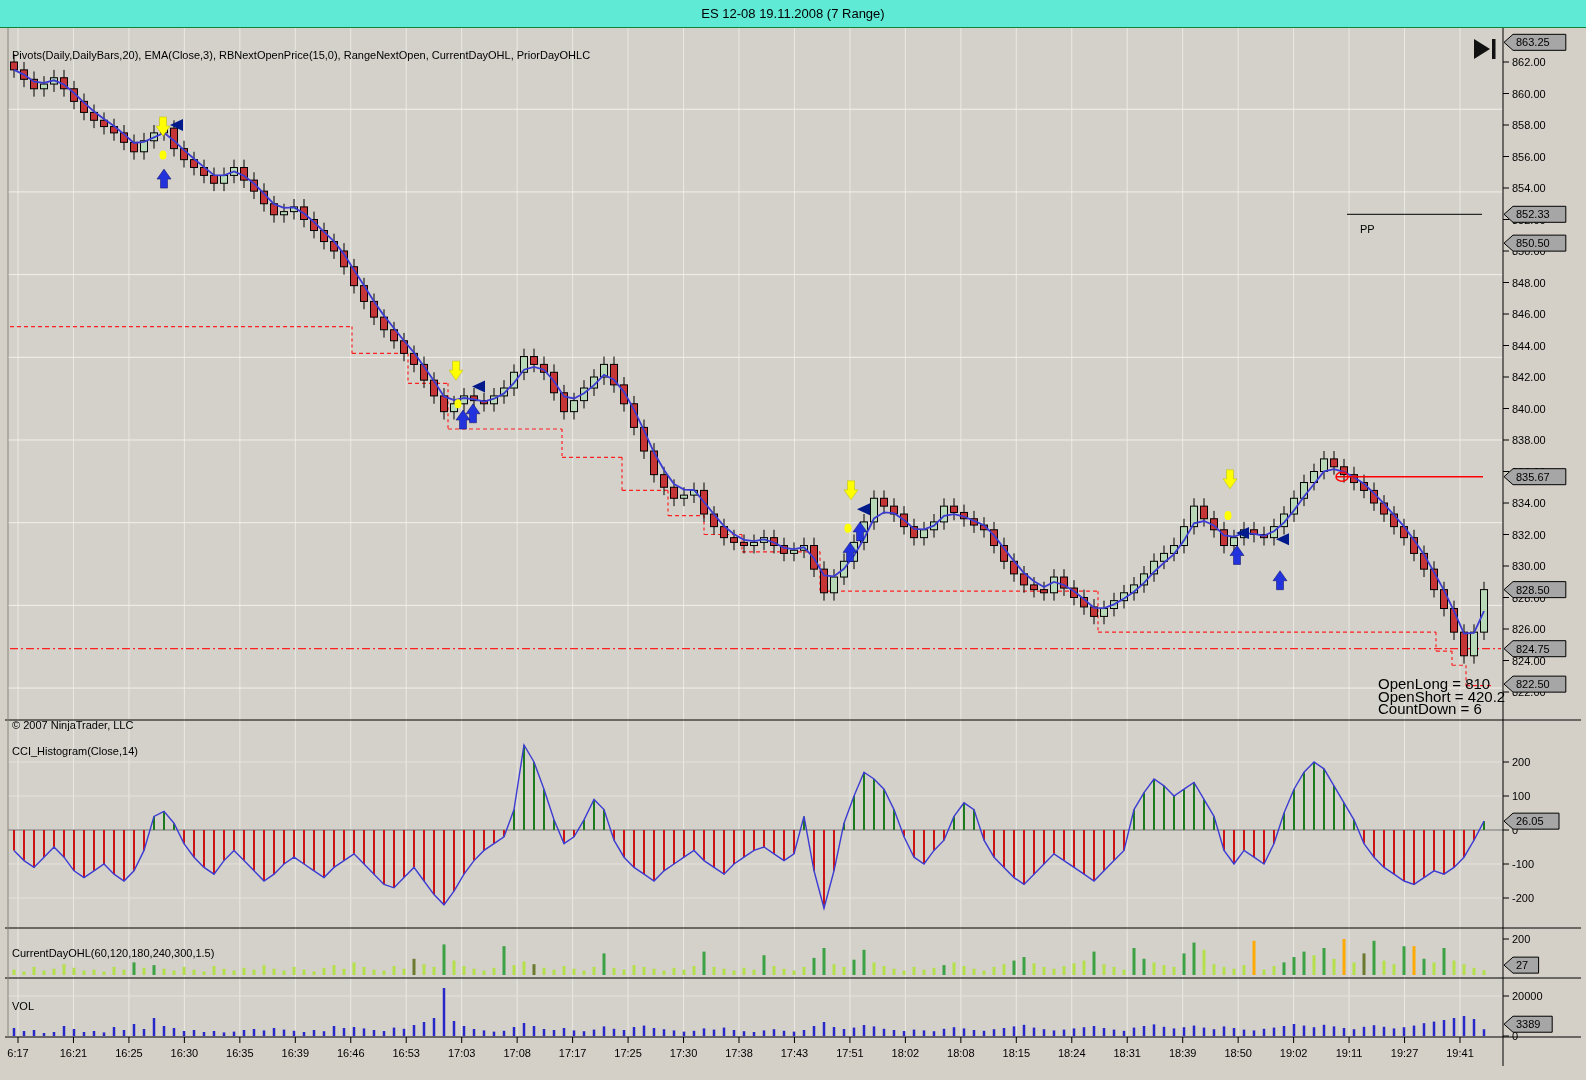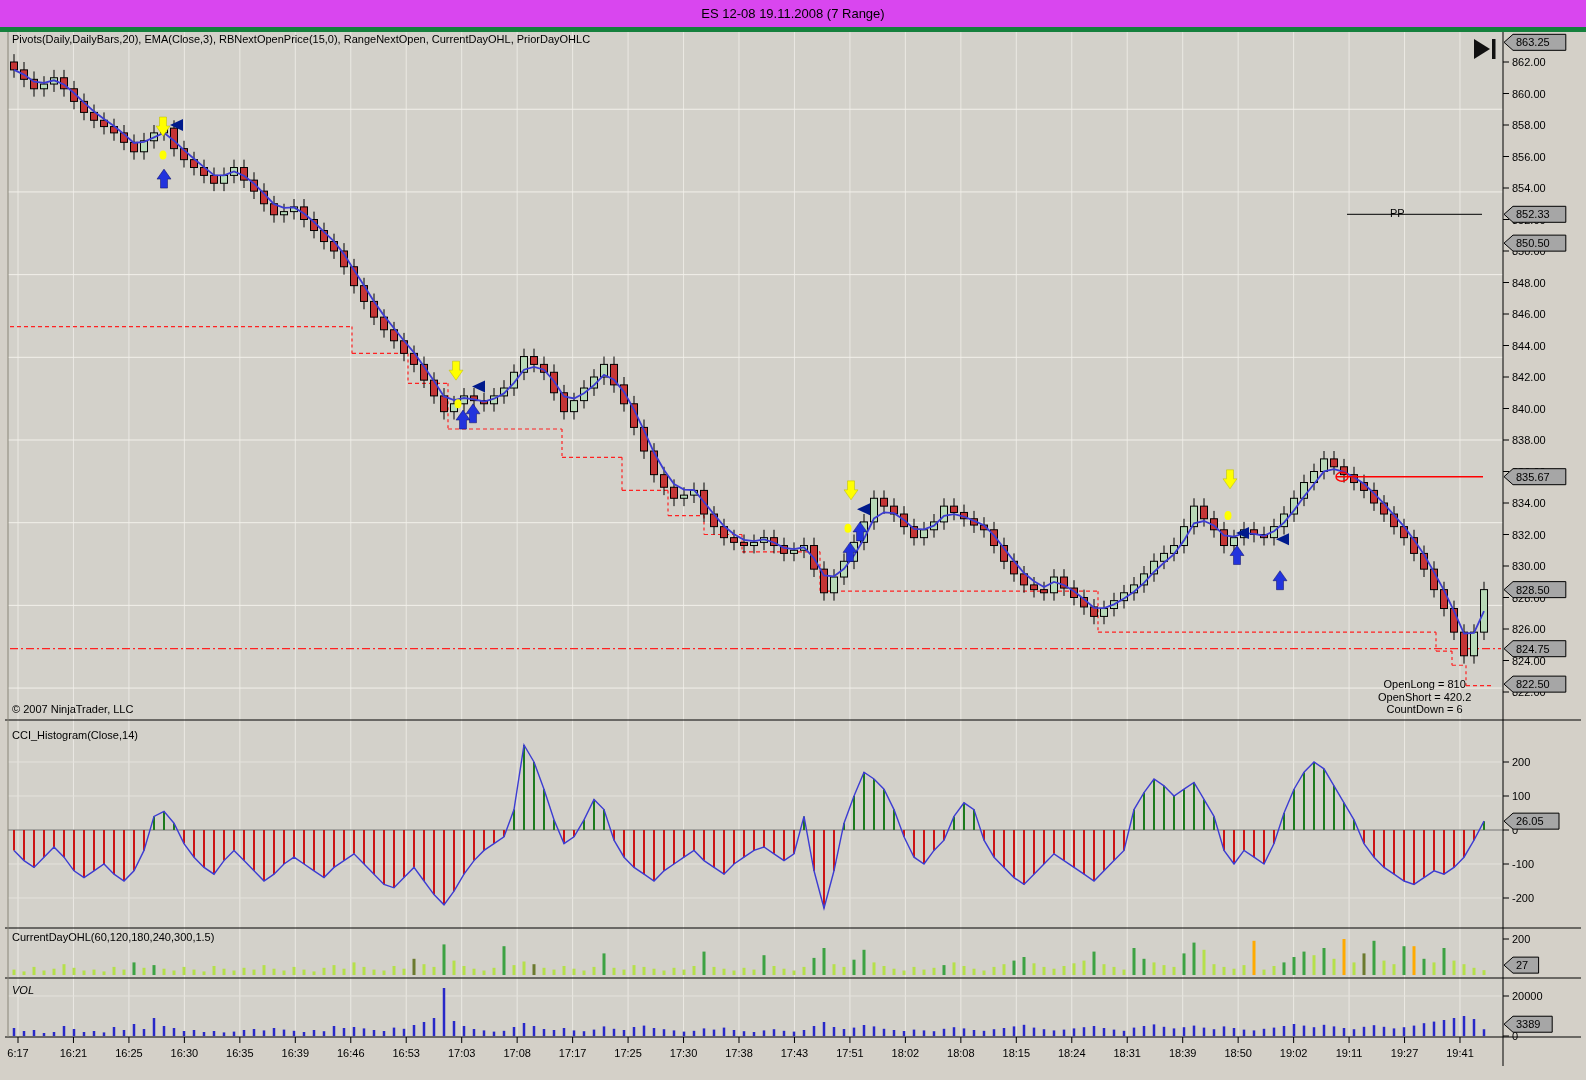--- a/index.html
+++ b/index.html
@@ -1,24 +1,24 @@
 <!DOCTYPE html>
 <html><head>
 <meta charset="utf-8">
 <style>
   html,body{margin:0;padding:0;}
   body{width:1586px;height:1080px;background:#d4d0c8;position:relative;overflow:hidden;
        font-family:"Liberation Sans",sans-serif;}
-  #titlebar{position:absolute;left:0;top:0;width:1586px;height:27px;background:#d946ef;
+  #titlebar{position:absolute;left:0;top:0;width:1586px;height:27px;background:#5eead4;
             display:flex;align-items:center;justify-content:center;z-index:5;
-            border-bottom:5px solid #15803d;}
+            border-bottom:1px solid #15803d;}
   #titlebar span{font-size:13px;color:#000;}
   svg{position:absolute;left:0;top:0;z-index:1;font-family:"Liberation Sans",sans-serif;font-size:11px;}
-  .lbl{position:absolute;font-size:11px;color:#000;z-index:3;white-space:nowrap;}
-  #annotations{position:absolute;left:1378px;top:678px;z-index:3;font-size:11px;color:#000;line-height:12.5px;text-align:center;}
+  .lbl{position:absolute;font-size:11px;color:#000;z-index:3;white-space:nowrap;margin-top:16px;}
+  #annotations{position:absolute;left:1378px;top:678px;z-index:3;font-size:15px;color:#000;line-height:12.5px;}
 </style>
 </head>
 <body>
 
 <div id="titlebar">
   <span>ES 12-08  19.11.2008 (7 Range)</span>
 </div>
 
 <svg id="plot" width="1586" height="1080">
     <g>
@@ -1045,20 +1045,20 @@
     <g>
       <polygon points="1474,39 1474,59 1490,49" fill="#111"></polygon>
       <rect x="1492" y="39" width="3.5" height="20" fill="#111"></rect>
     </g>
   </svg>
 
 <div class="lbl" style="left:12px;top:33px;">Pivots(Daily,DailyBars,20),  EMA(Close,3),  RBNextOpenPrice(15,0),  RangeNextOpen,  CurrentDayOHL,  PriorDayOHLC</div>
 <div class="lbl" style="left:12px;top:703px;">© 2007 NinjaTrader, LLC</div>
 <div class="lbl" style="left:12px;top:729px;text-align:right;">CCI_Histogram(Close,14)</div>
 <div class="lbl" style="left:12px;top:931px;">CurrentDayOHL(60,120,180,240,300,1.5)</div>
-<div class="lbl" style="left:12px;top:984px;font-style:italic;">VOL</div>
-<div class="lbl" style="left:1390px;top:207px;">PP</div>
+<div class="lbl" style="left:12px;top:984px;">VOL</div>
+<div class="lbl" style="left:1360px;top:207px;">PP</div>
 
 <div id="annotations">
   <div>OpenLong = 810</div>
   <div>OpenShort = 420.2</div>
   <div>CountDown = 6</div>
 </div>
 
 </body></html>

